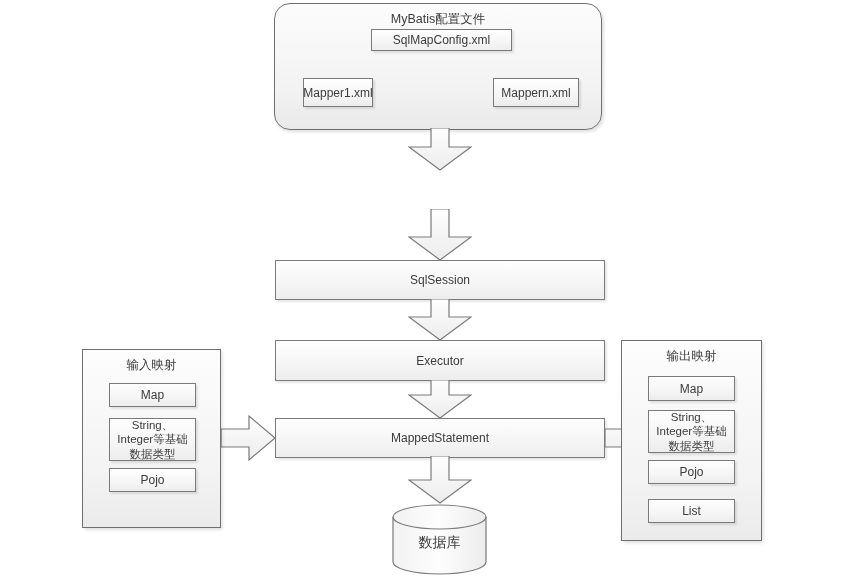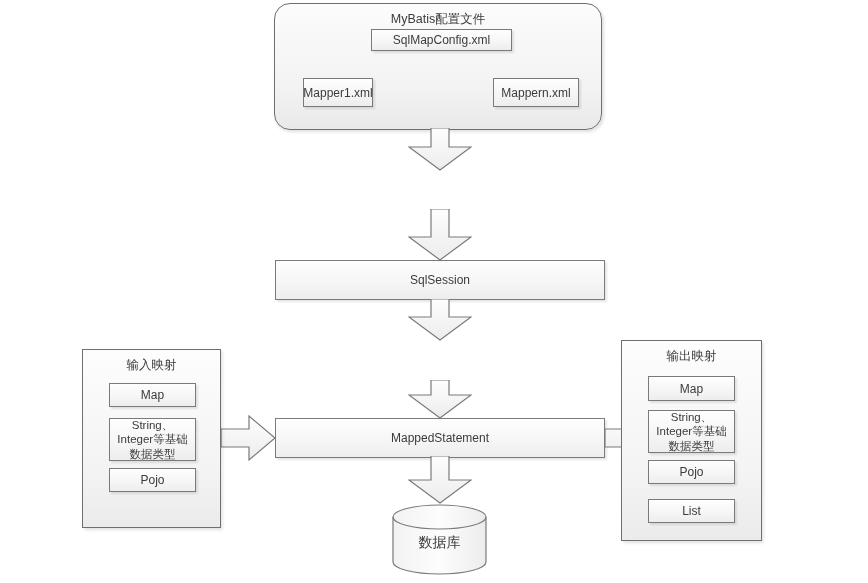--- a/index.html
+++ b/index.html
@@ -62,20 +62,21 @@
   </svg>
 
   <div class="container-rounded" style="left:274px;top:3px;width:328px;height:127px;">
     <div class="container-title">MyBatis配置文件</div>
     <div class="box" style="left:96px;top:25px;width:141px;height:22px;">SqlMapConfig.xml</div>
     <div class="box" style="left:28px;top:74px;width:70px;height:29px;">Mapper1.xml</div>
     <div class="box" style="left:218px;top:74px;width:86px;height:29px;">Mappern.xml</div>
   </div>
 
   <div class="box" style="left:275px;top:260px;width:330px;height:40px;">SqlSession</div>
+  <div class="box" style="left:275px;top:340px;width:330px;height:41px;">Executor</div>
   <div class="box" style="left:275px;top:418px;width:330px;height:40px;">MappedStatement</div>
 
   <svg class="arrow-svg" style="left:408px;top:128px;" width="64" height="43" viewBox="0 0 64 43">
     <polygon class="arrow-shape" points="23,0 41,0 41,19 63,19 32,42 1,19 23,19"></polygon>
   </svg>
   <svg class="arrow-svg" style="left:408px;top:209px;" width="64" height="52" viewBox="0 0 64 52">
     <polygon class="arrow-shape" points="23,0 41,0 41,28 63,28 32,51 1,28 23,28"></polygon>
   </svg>
   <svg class="arrow-svg" style="left:408px;top:299px;" width="64" height="42" viewBox="0 0 64 42">
     <polygon class="arrow-shape" points="23,0 41,0 41,18 63,18 32,41 1,18 23,18"></polygon>

